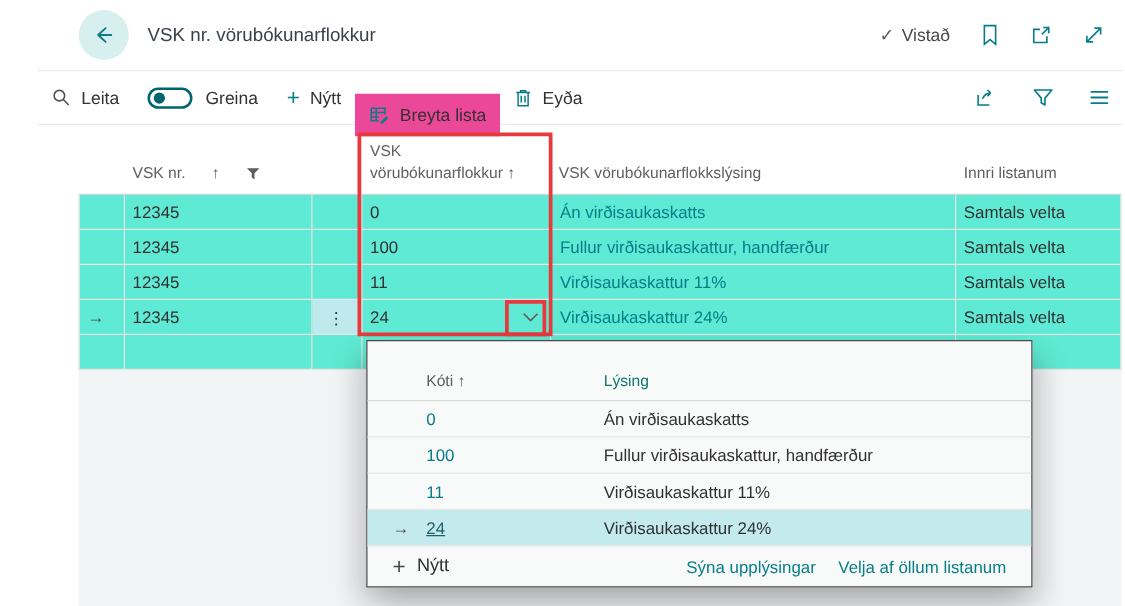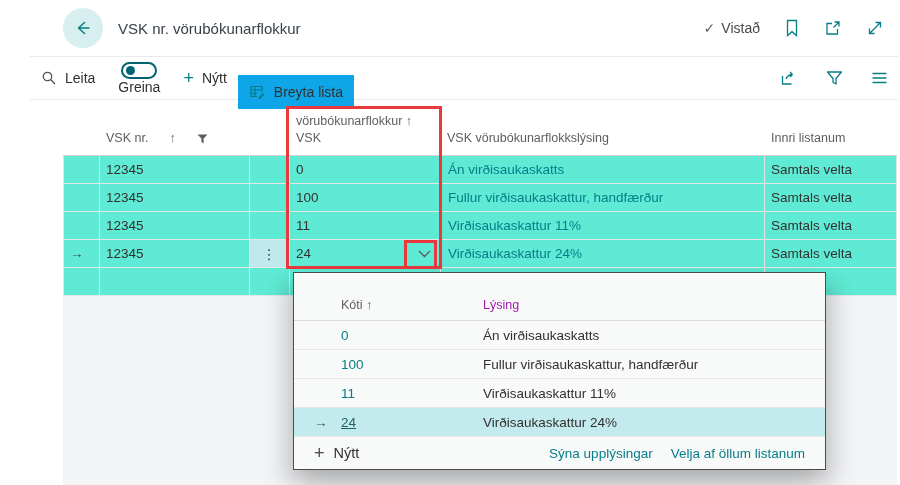--- a/index.html
+++ b/index.html
@@ -17,22 +17,22 @@
   .titlebar-right { margin-left:auto; margin-right:16px; display:flex; align-items:center; gap:24px; }
   .saved { display:flex; align-items:center; gap:6px; font-size:14px; color:#494845; }
   .saved .check { color:#605e5c; font-size:14px; }
   .tb-icon { display:flex; align-items:center; justify-content:center; cursor:pointer; }
 
   
   .toolbar { position:absolute; left:30px; top:56px; width:868px; height:44px;
     border-top:1px solid #eaeaea; border-bottom:1px solid #eaeaea;
     display:flex; align-items:center; font-size:14px; }
   .tb-item { display:flex; align-items:center; gap:8px; padding:0 11px; height:34px; cursor:pointer; white-space:nowrap; }
-  .tb-item.active { background:#0ea5e9;margin-top:28px; }
-  .toggle-wrap { display:flex; align-items:center; padding:0 12px; cursor:pointer;flex-direction:column; }
+  .tb-item.active { background:#ec4899;margin-top:28px; }
+  .toggle-wrap { display:flex; align-items:center; gap:10px; padding:0 12px; cursor:pointer; }
   .toggle { width:36px; height:17px; border:2px solid #00646e; border-radius:10px; position:relative; background:#fff; }
   .toggle .knob { position:absolute; left:3px; top:2.5px; width:9px; height:9px; border-radius:50%; background:#00646e; }
   .toolbar-right { margin-left:auto; display:flex; align-items:center; gap:28px; margin-right:10px; }
   .plus-glyph { color:#077d88; font-size:18px; font-weight:400; line-height:1; }
 
   
   .below-area { position:absolute; left:63px; top:296px; width:834px; height:189px; background:#f3f4f6; z-index:0; }
   .grid-header { position:absolute; left:63px; top:104px; width:834px; height:52px; z-index:1;
     display:grid; grid-template-columns:37px 150px 40px 151px 324px 132px;
     align-items:end; color:#605e5c; font-size:12.5px; border-bottom:1px solid #d6d4d2; }
@@ -133,20 +133,28 @@
   </div>
   <div class="tb-item active">
     <span>
       <svg width="17" height="16" viewBox="0 0 17 16">
           <path d="M2 2.5 h11 v5 M2 2.5 v10 h6 M2 6 h11 M2 9.5 h6 M6 2.5 v10" fill="none" stroke="#077d88" stroke-width="1.2"></path>
           <path d="M9.5 13.5 l4.5-4.5 1.5 1.5 -4.5 4.5 h-1.5 z" fill="#077d88"></path>
         </svg>
     </span>
     <span>Breyta lista</span>
   </div>
+  <div class="tb-item">
+    <span>
+      <svg width="15" height="16" viewBox="0 0 15 16">
+          <path d="M2 4 h11 M5.5 4 V2.5 h4 V4 M3.5 4 v10.5 h8 V4 M6 6.5 v5.5 M9 6.5 v5.5" fill="none" stroke="#077d88" stroke-width="1.2"></path>
+        </svg>
+    </span>
+    <span>Eyða</span>
+  </div>
   <div class="toolbar-right">
     <span class="tb-icon">
       <svg width="18" height="16" viewBox="0 0 18 16">
           <path d="M2.5 6 v8 h9" fill="none" stroke="#077d88" stroke-width="1.3"></path>
           <path d="M6 9 C7.5 5.5 10 4.5 12.5 4.5 M12.5 4.5 L10 2 M12.5 4.5 L10 7" fill="none" stroke="#077d88" stroke-width="1.3"></path>
         </svg>
     </span>
     <span class="tb-icon">
       <svg width="17" height="16" viewBox="0 0 17 16">
           <path d="M1.5 2 h14 L10 8.5 v5.5 l-3-1.8 V8.5 z" fill="none" stroke="#077d88" stroke-width="1.3" stroke-linejoin="round"></path>
@@ -170,22 +178,22 @@
       <span>↑</span>
       <span>
         <svg width="11" height="10" viewBox="0 0 11 10">
             <path d="M0.5 0.5 h10 L6.6 4.6 v4.9 L4.4 8 V4.6 z" fill="#605e5c"></path>
           </svg>
       </span>
     </span>
   </div>
   <div class="gh-cell"></div>
   <div class="gh-cell">
+    <div>VSK</div>
     <div><span>vörubókunarflokkur</span> <span>↑</span></div>
-    <div>VSK</div>
   </div>
   <div class="gh-cell"><span>VSK vörubókunarflokkslýsing</span></div>
   <div class="gh-cell"><span>Innri listanum</span></div>
 </div>
 
 <div class="grid-rows" id="table-rows">
     <div class="t-row">
       <div class="t-cell"></div>
       <div class="t-cell">12345</div>
       <div class="t-cell"></div>
@@ -237,21 +245,21 @@
 
 <div class="redbox main"></div>
 <div class="redbox chev"></div>
 
 <div class="dropdown">
   <div class="dd-header">
     <span class="dd-sel"></span>
     <span class="dd-code" style="color:#605e5c;">
       <span>Kóti</span> <span>↑</span>
     </span>
-    <span class="dd-desc" style="color:#a21caf;">Lýsing</span>
+    <span class="dd-desc" style="color:#0f766e;">Lýsing</span>
   </div>
   <div id="dd-rows">
       <div class="dd-row">
         <span class="dd-sel"></span>
         <span class="dd-code">0</span>
         <span class="dd-desc">Án virðisaukaskatts</span>
       </div>
       <div class="dd-row">
         <span class="dd-sel"></span>
         <span class="dd-code">100</span>

